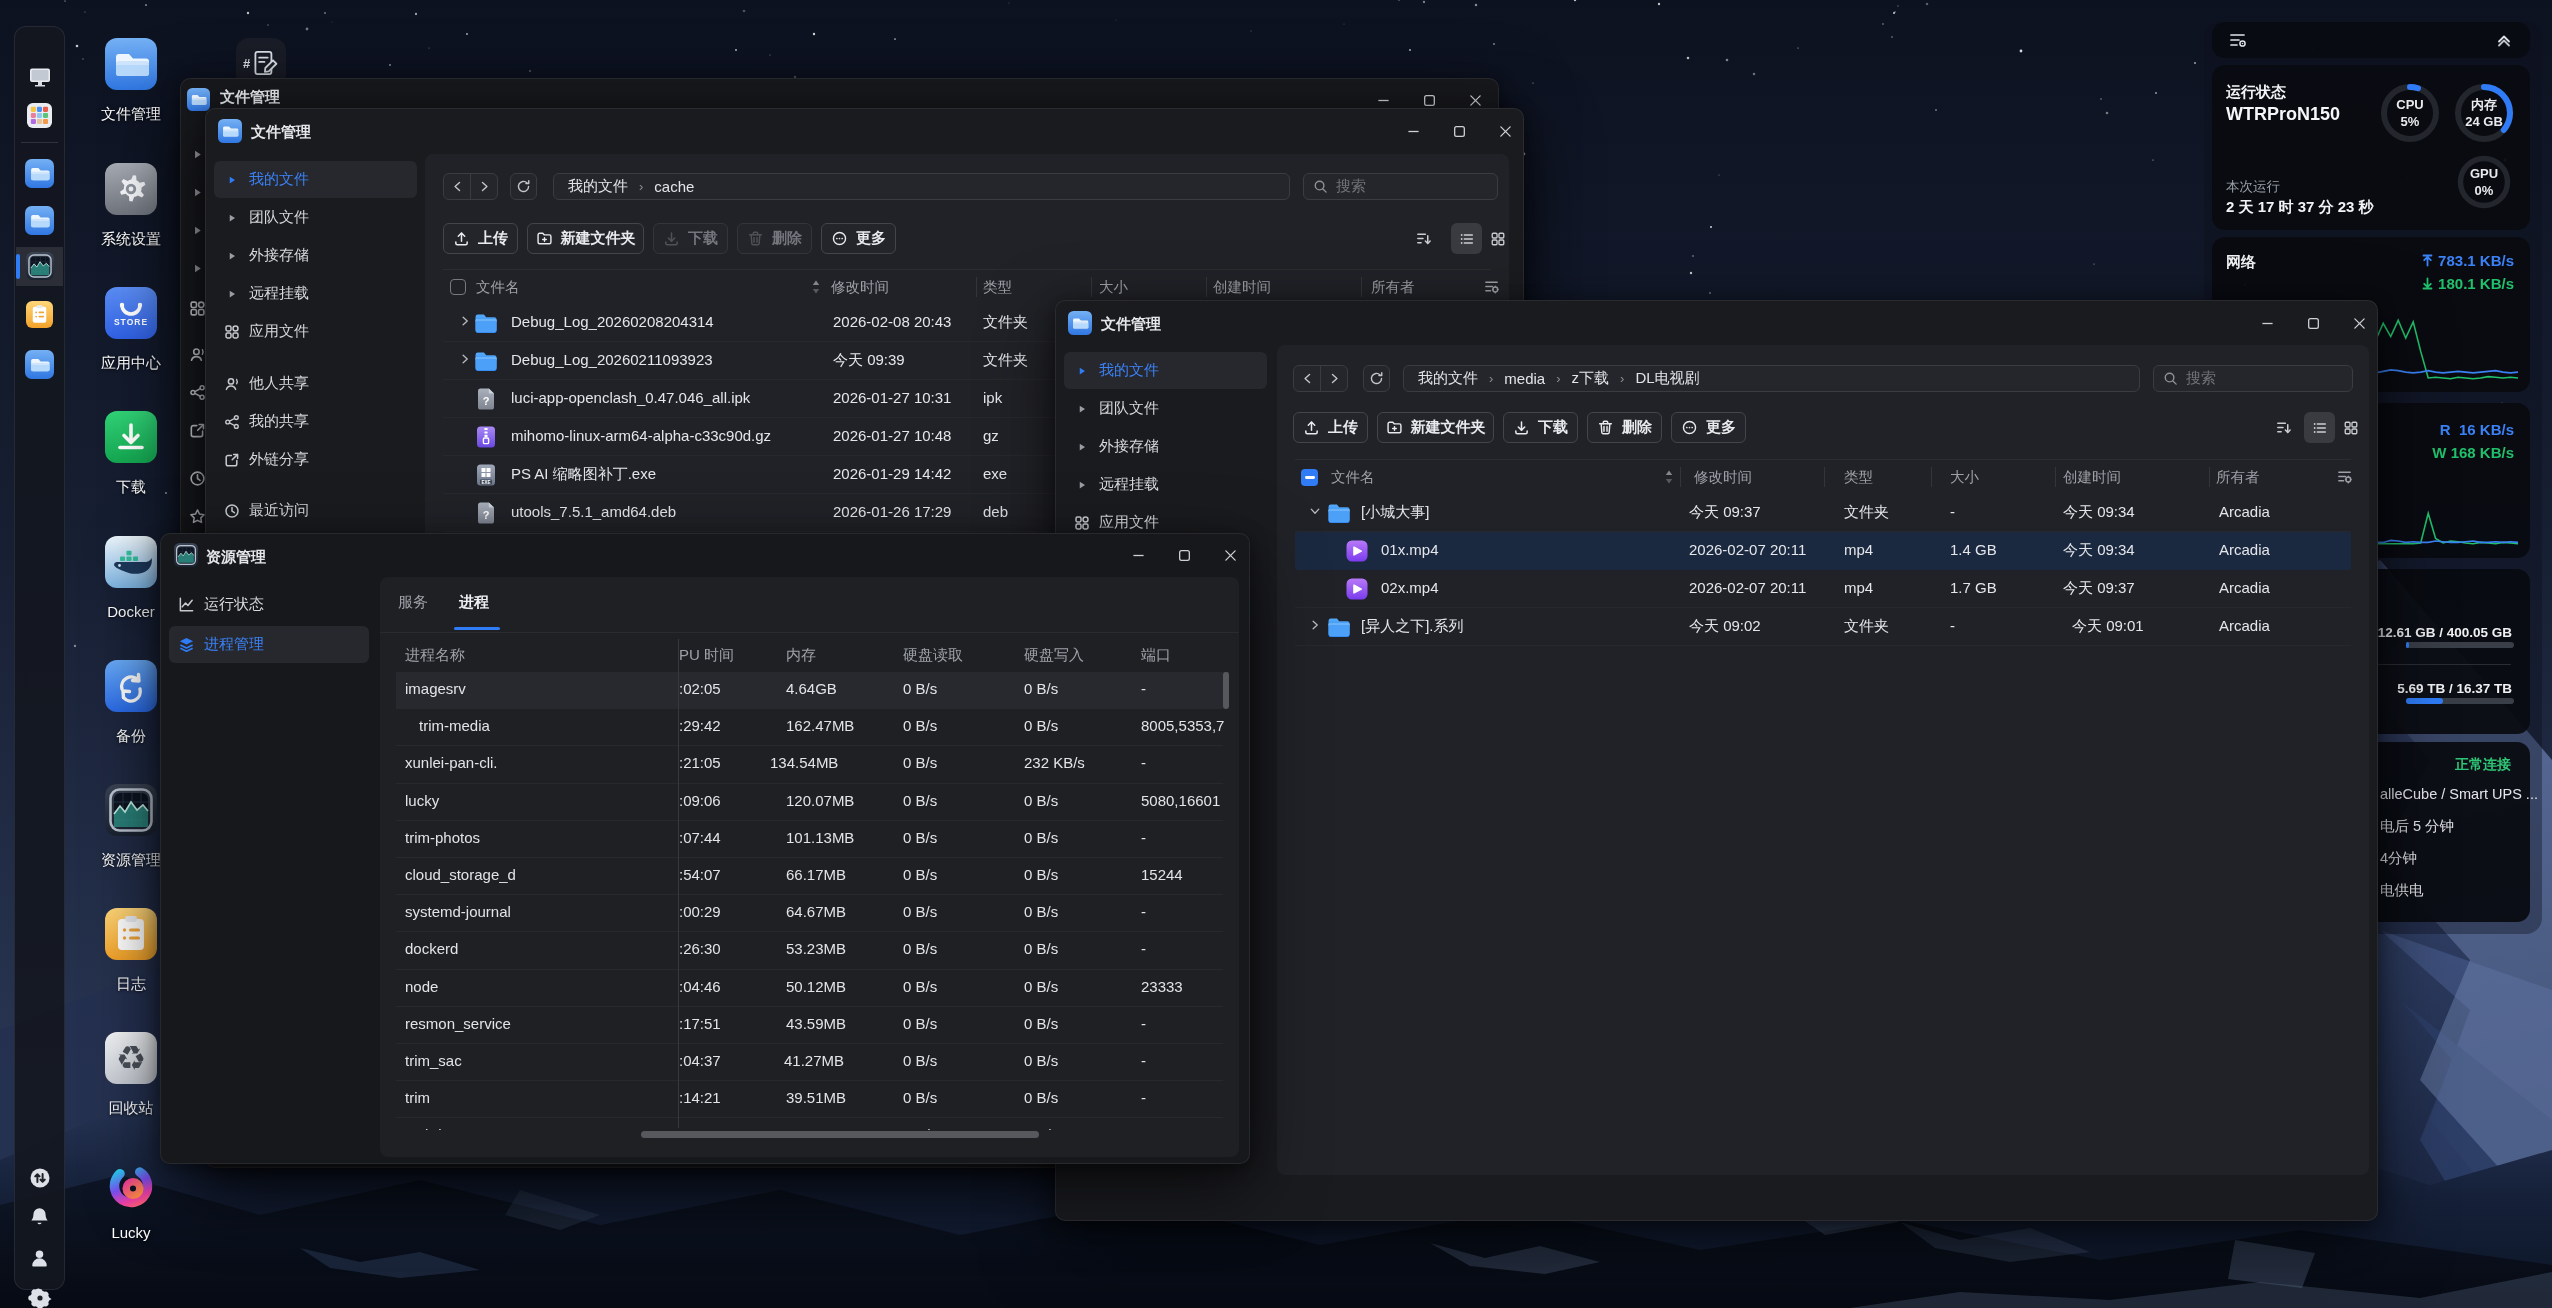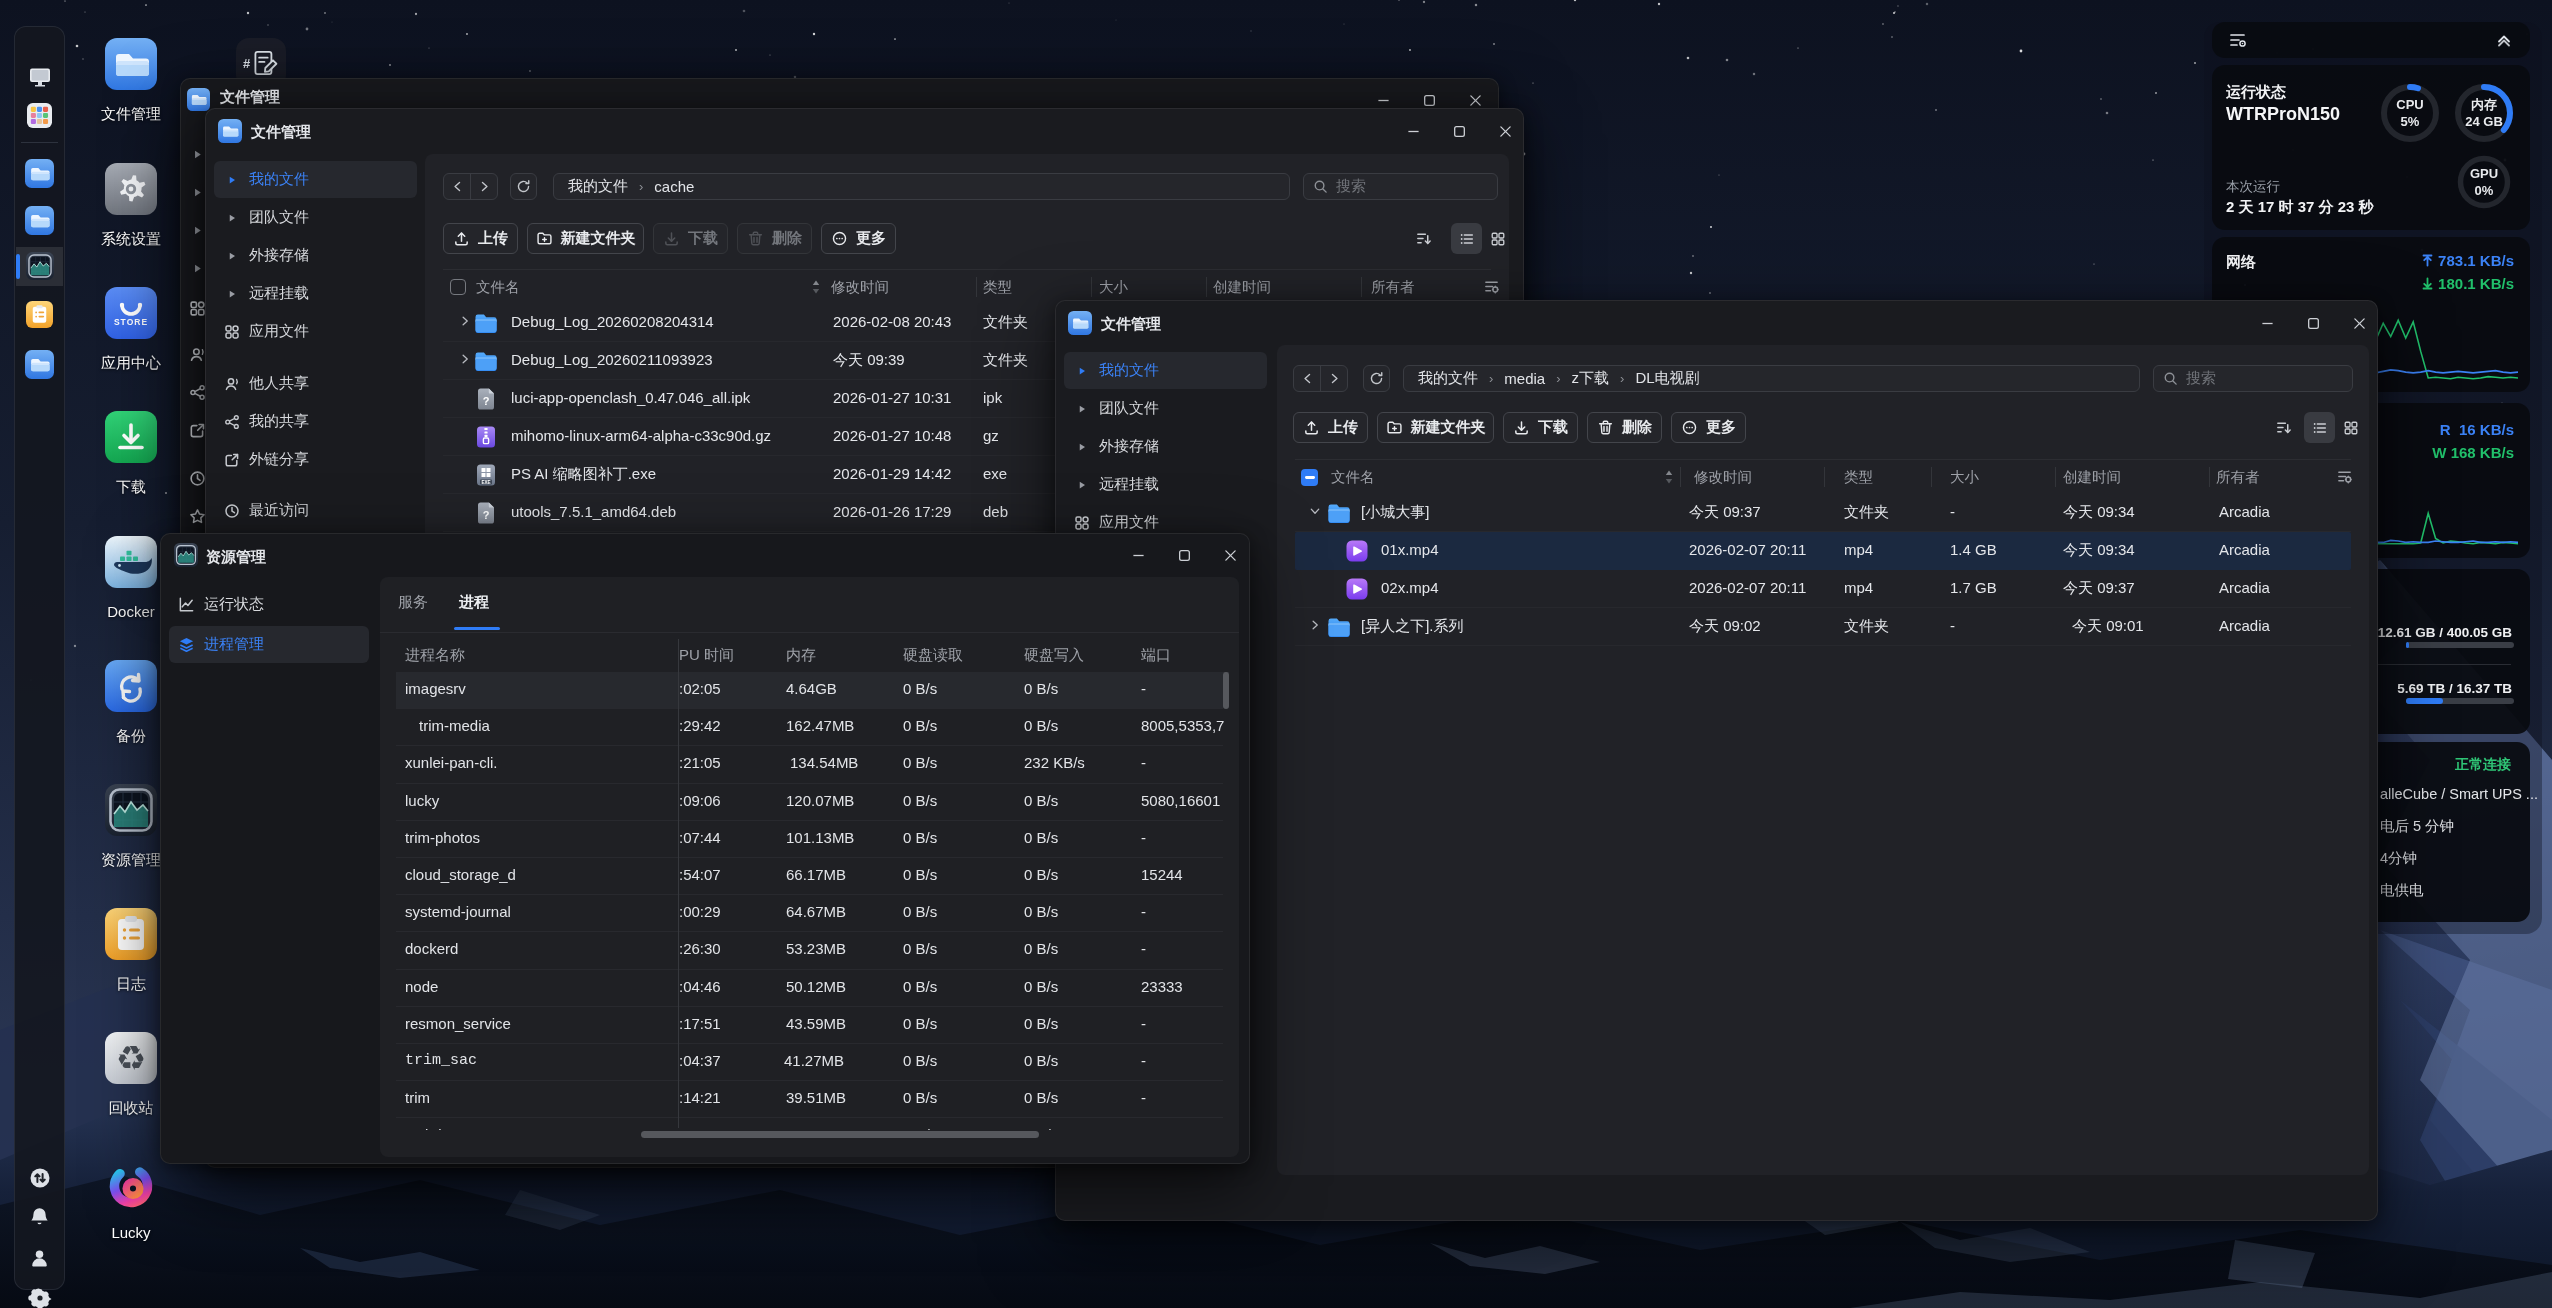--- a/index.html
+++ b/index.html
@@ -1563,21 +1563,21 @@
             <span class="cell" style="left: 23px;">trim-media</span>
             <span class="cell" style="left: 283px;">:29:42</span>
             <span class="cell" style="left: 390px;">162.47MB</span>
             <span class="cell" style="left: 507px;">0 B/s</span>
             <span class="cell" style="left: 628px;">0 B/s</span>
             <span class="cell" style="left: 745px;">8005,5353,7</span>
           </div>
           <div class="prow" style="top: 74.4px;">
             <span class="cell" style="left: 9px;">xunlei-pan-cli.</span>
             <span class="cell" style="left: 283px;">:21:05</span>
-            <span class="cell" style="left: 394px;">134.54MB</span>
+            <span class="cell" style="left: 374px;">134.54MB</span>
             <span class="cell" style="left: 507px;">0 B/s</span>
             <span class="cell" style="left: 628px;">232 KB/s</span>
             <span class="cell" style="left: 745px;">-</span>
           </div>
           <div class="prow" style="top: 111.6px;">
             <span class="cell" style="left: 9px;">lucky</span>
             <span class="cell" style="left: 283px;">:09:06</span>
             <span class="cell" style="left: 390px;">120.07MB</span>
             <span class="cell" style="left: 507px;">0 B/s</span>
             <span class="cell" style="left: 628px;">0 B/s</span>
@@ -1625,21 +1625,21 @@
           </div>
           <div class="prow" style="top: 334.8px;">
             <span class="cell" style="left: 9px;">resmon_service</span>
             <span class="cell" style="left: 283px;">:17:51</span>
             <span class="cell" style="left: 390px;">43.59MB</span>
             <span class="cell" style="left: 507px;">0 B/s</span>
             <span class="cell" style="left: 628px;">0 B/s</span>
             <span class="cell" style="left: 745px;">-</span>
           </div>
           <div class="prow" style="top: 372px;">
-            <span class="cell" style="left: 9px; font-family: Liberation Mono, monospace;">trim_sac</span>
+            <span class="cell" style="left: 9px;">trim_sac</span>
             <span class="cell" style="left: 283px;">:04:37</span>
             <span class="cell" style="left: 388px;">41.27MB</span>
             <span class="cell" style="left: 507px;">0 B/s</span>
             <span class="cell" style="left: 628px;">0 B/s</span>
             <span class="cell" style="left: 745px;">-</span>
           </div>
           <div class="prow" style="top: 409.2px;">
             <span class="cell" style="left: 9px;">trim</span>
             <span class="cell" style="left: 283px;">:14:21</span>
             <span class="cell" style="left: 390px;">39.51MB</span>

